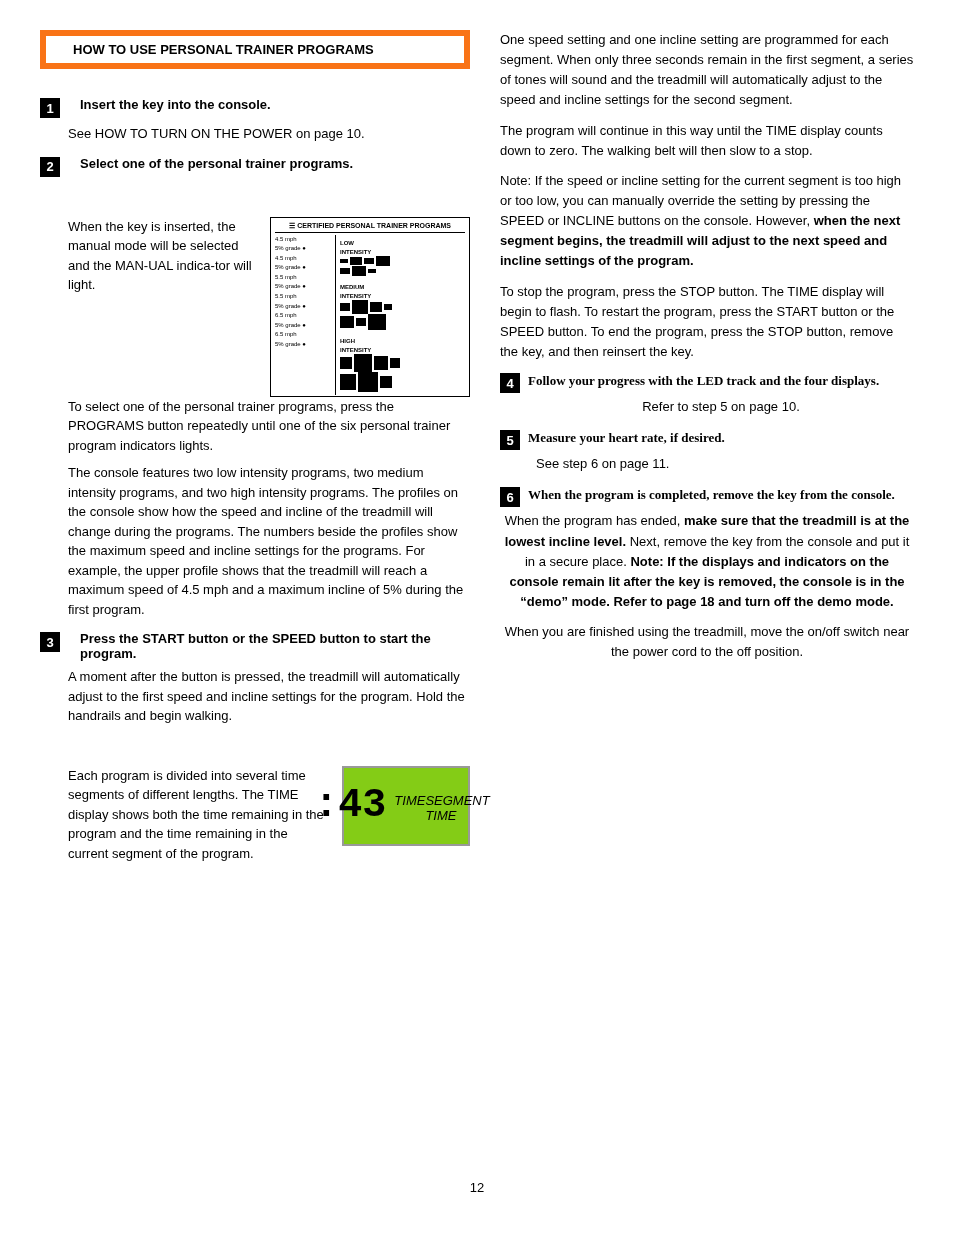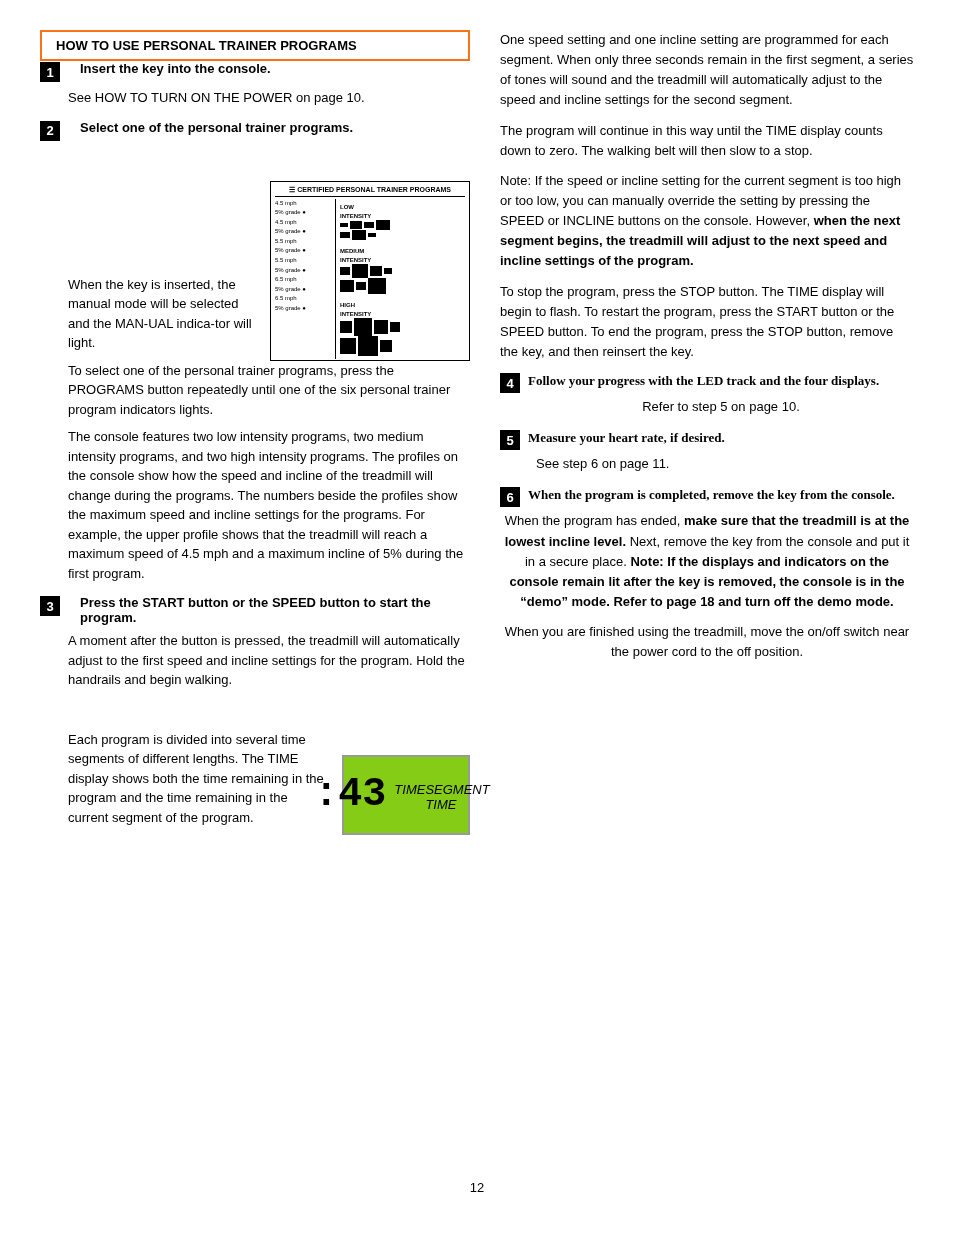--- a/index.html
+++ b/index.html
@@ -24,25 +24,25 @@
       flex: 1;
     }
     .col-left {
       width: 430px;
       flex-shrink: 0;
     }
     .col-right {
       flex: 1;
     }
     .section-header {
-      border: 2px solid #f97316;
-      padding: 6px 14px;
-      font-weight: bold;
-      font-size: 13px;
-      margin-bottom: 0;
+      border: 6px solid #f97316;
+      padding: 6px 27px;
+      font-weight: bold;
+      font-size: 13px;
+      margin-bottom: 28px;
       display: inline-block;
       width: 100%;
     }
     .step {
       display: flex;
       align-items: flex-start;
       margin-bottom: 6px;
       gap: 8px;
     }
     .step-number {
@@ -67,21 +67,21 @@
       margin-left: 28px;
       margin-bottom: 12px;
     }
     .step-content p {
       margin-bottom: 8px;
       line-height: 1.5;
     }
     .step-with-image {
       display: flex;
       gap: 12px;
-      align-items: flex-end;
+      align-items: flex-start;
       margin-top: 40px;
     }
     .step-text-block {
       flex: 1;
     }
     
     .program-chart {
       border: 1px solid #000;
       width: 200px;
       height: 180px;

